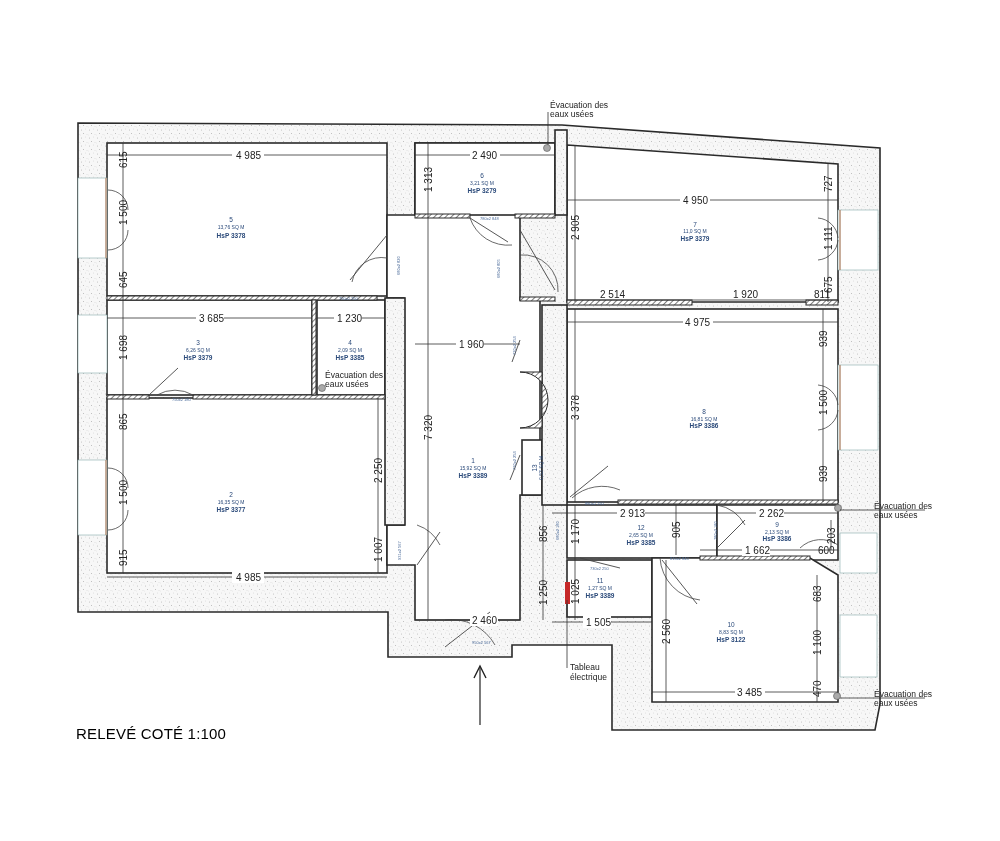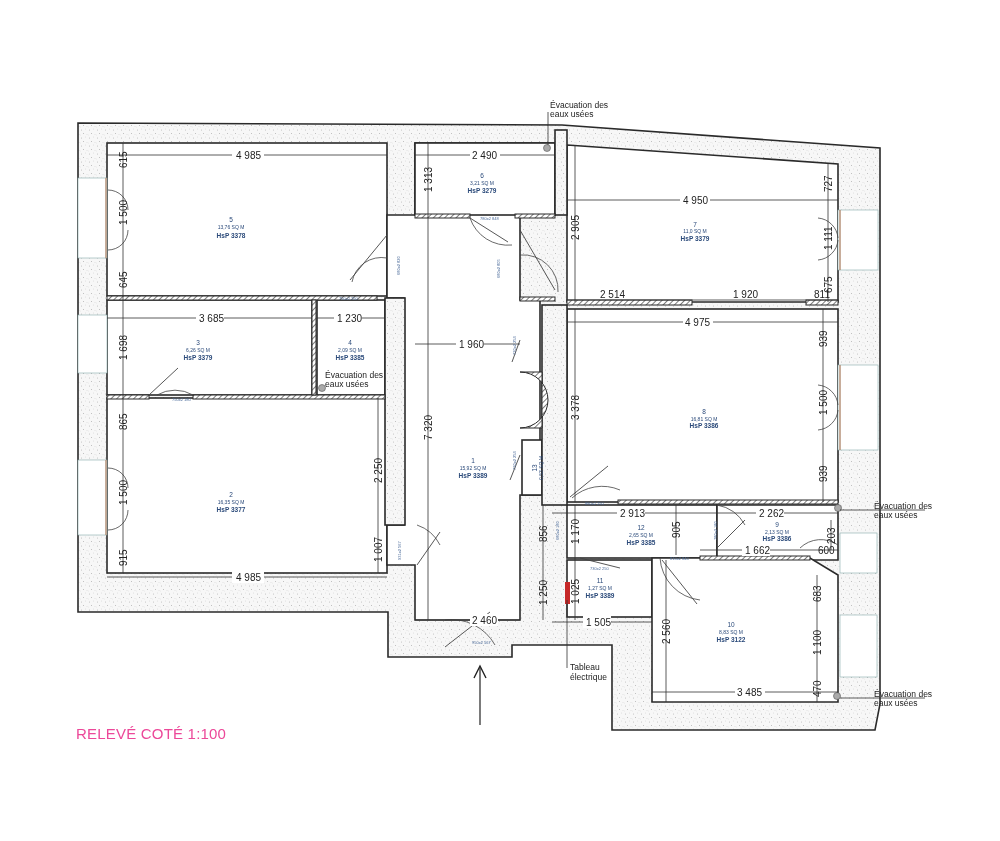--- a/index.html
+++ b/index.html
@@ -12,21 +12,21 @@
   .dimtxt { font-family:"Liberation Sans", sans-serif; font-size:10px; fill:#222; }
   .door { fill:none; stroke:#444; stroke-width:0.8; }
   .leaf { fill:#fff; stroke:#444; stroke-width:0.9; }
   .rnum { font-family:"Liberation Sans", sans-serif; font-size:6.5px; fill:#2b4a7a; text-anchor:middle; }
   .rarea { font-family:"Liberation Sans", sans-serif; font-size:5px; fill:#2b4a7a; text-anchor:middle; }
   .rhsp { font-family:"Liberation Sans", sans-serif; font-size:6.5px; fill:#2b4a7a; font-weight:bold; text-anchor:middle; }
   .small { font-family:"Liberation Sans", sans-serif; font-size:4px; fill:#4a6a9a; }
   .note { font-family:"Liberation Sans", sans-serif; font-size:8.5px; fill:#222; }
   .win { fill:#fff; stroke:#8aa; stroke-width:0.6; }
   .frame { fill:none; stroke:#b08a70; stroke-width:1.4; }
-  #title { position:absolute; left:76px; top:725px; font-size:15px; color:#ec4899; font-family:"Liberation Sans", sans-serif; letter-spacing:0.2px;text-align:right; }
+  #title { position:absolute; left:76px; top:725px; font-size:15px; color:#000000; font-family:"Liberation Sans", sans-serif; letter-spacing:0.2px;text-align:right; }
 </style>
 </head>
 <body>
 
 <svg width="1000" height="841" viewBox="0 0 1000 841" xmlns="http://www.w3.org/2000/svg">
   <defs>
     <pattern id="speckle" width="8" height="8" patternUnits="userSpaceOnUse">
       <rect width="8" height="8" fill="#f7f7f7"></rect>
       <circle cx="1.5" cy="2" r="0.5" fill="#b5b5b5"></circle>
       <circle cx="5.5" cy="1" r="0.4" fill="#c4c4c4"></circle>

